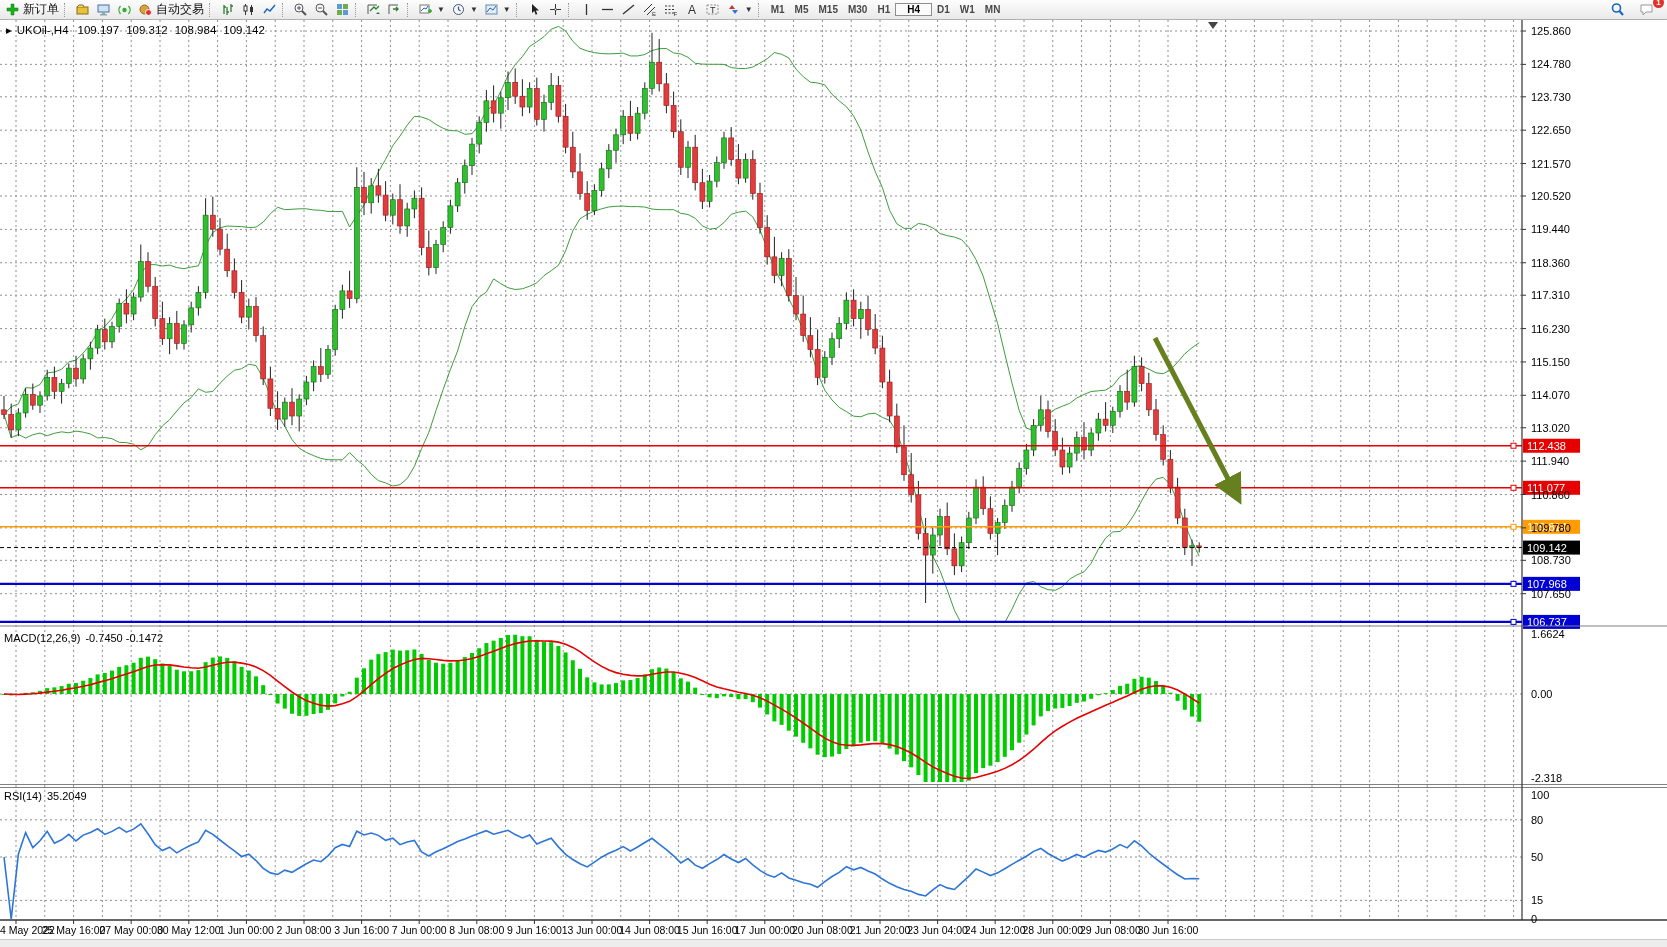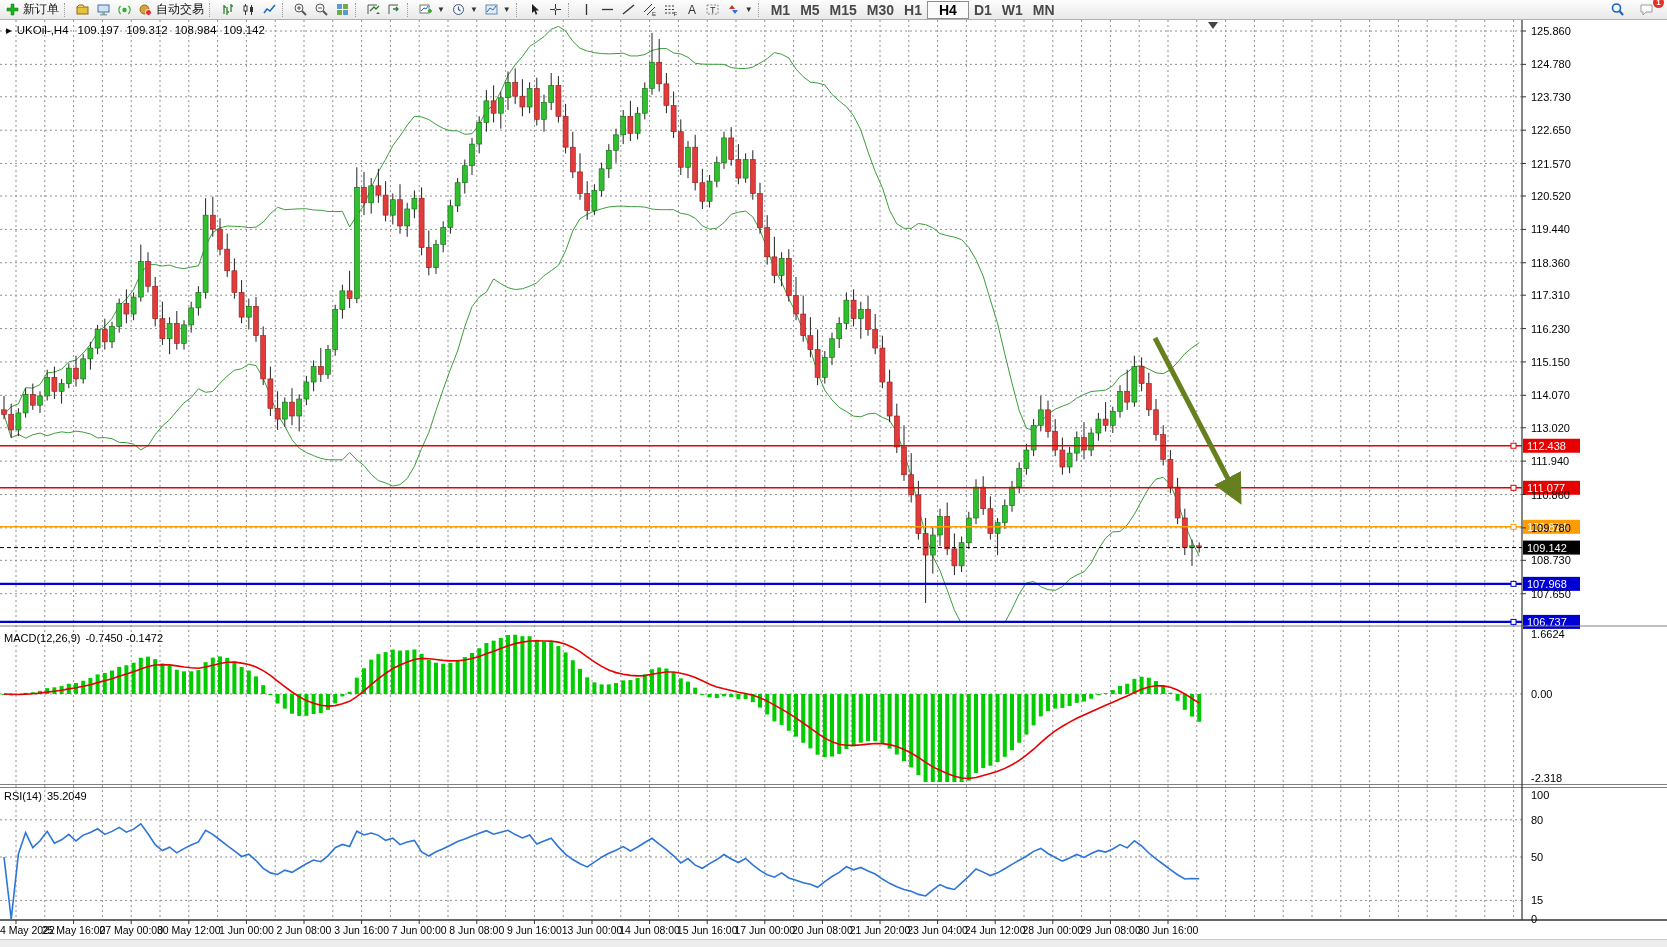--- a/index.html
+++ b/index.html
@@ -4,21 +4,21 @@
 <style>
   html,body{margin:0;padding:0;background:#fff;overflow:hidden;}
   #app{position:relative;width:1667px;height:947px;font-family:"Liberation Sans",sans-serif;background:#fff;}
   #chart-svg{position:absolute;left:0;top:0;z-index:1;}
   .toolbar{position:absolute;top:0;left:0;right:0;height:19px;background:linear-gradient(#fdfdfd,#e9e9e9);
     border-bottom:1px solid #b0b0b0;display:flex;align-items:center;padding:0 2px;z-index:5;}
   .tbtn{height:17px;display:flex;align-items:center;gap:3px;padding:0 3px;cursor:default;}
   .tbtn svg{display:block;}
   .tbtn .lbl{font-size:12px;color:#111;white-space:nowrap;}
   .tsep{width:4px;height:14px;border-left:1px dotted #9a9a9a;margin:0 3px 0 2px;}
-  .tfbtn{font-size:14px;font-weight:bold;color:#484848;padding:1px 5px;cursor:default;}
+  .tfbtn{font-size:10px;font-weight:bold;color:#484848;padding:1px 5px;cursor:default;}
   .tfbtn.active{background:#fbfbfb;border:1px solid #8f8f8f;color:#000;padding:0 11px;}
   .dd{font-size:8px;color:#333;margin-left:1px;}
   .tright{margin-left:auto;display:flex;align-items:center;gap:8px;padding-right:8px;}
   .chatwrap{position:relative;}
   .badge{position:absolute;top:-4px;right:-7px;background:#e23227;color:#fff;border-radius:50%;
     width:11px;height:11px;font-size:8px;line-height:11px;text-align:center;font-weight:bold;}
   .statusbar{position:absolute;left:0;right:0;bottom:0;height:7px;background:#ededed;border-top:1px solid #c9c9c9;z-index:5;}
   text{font-family:"Liberation Sans",sans-serif;}
 </style>
 </head>

